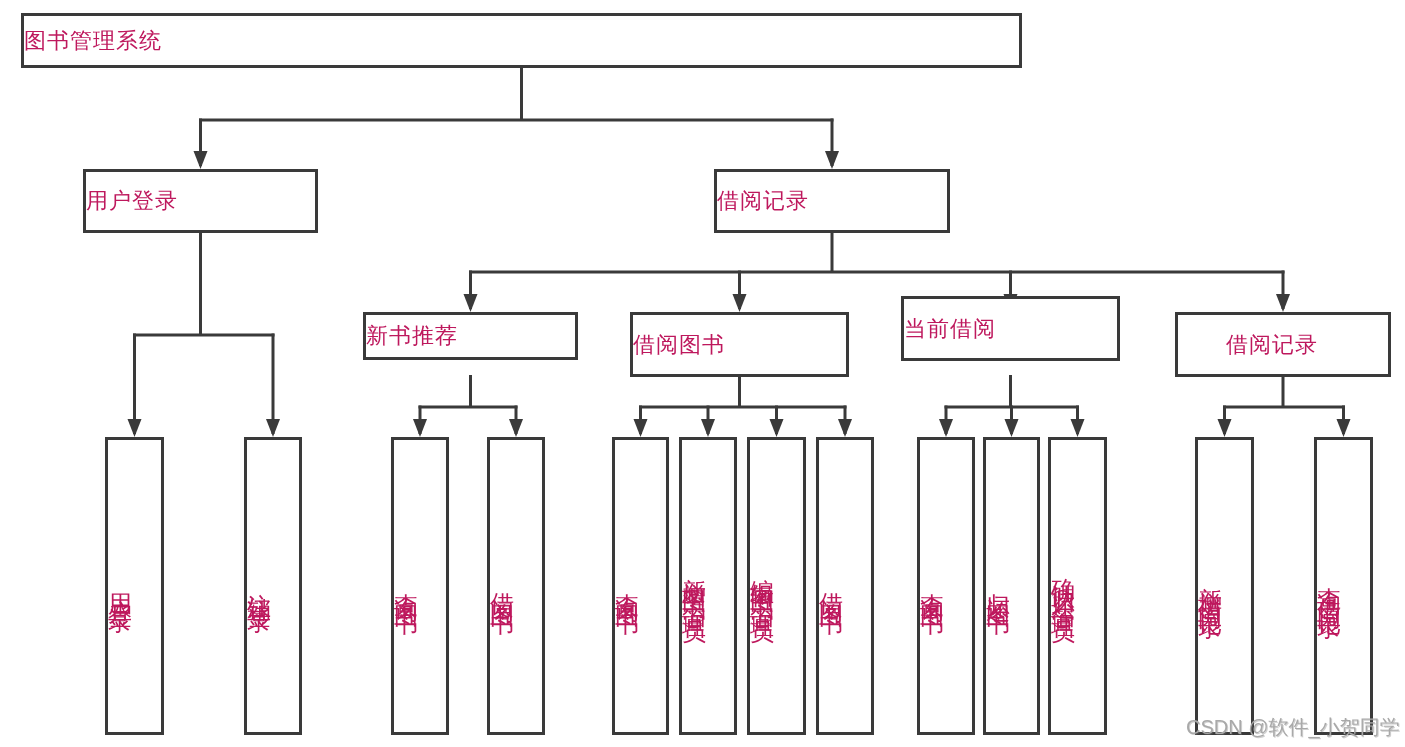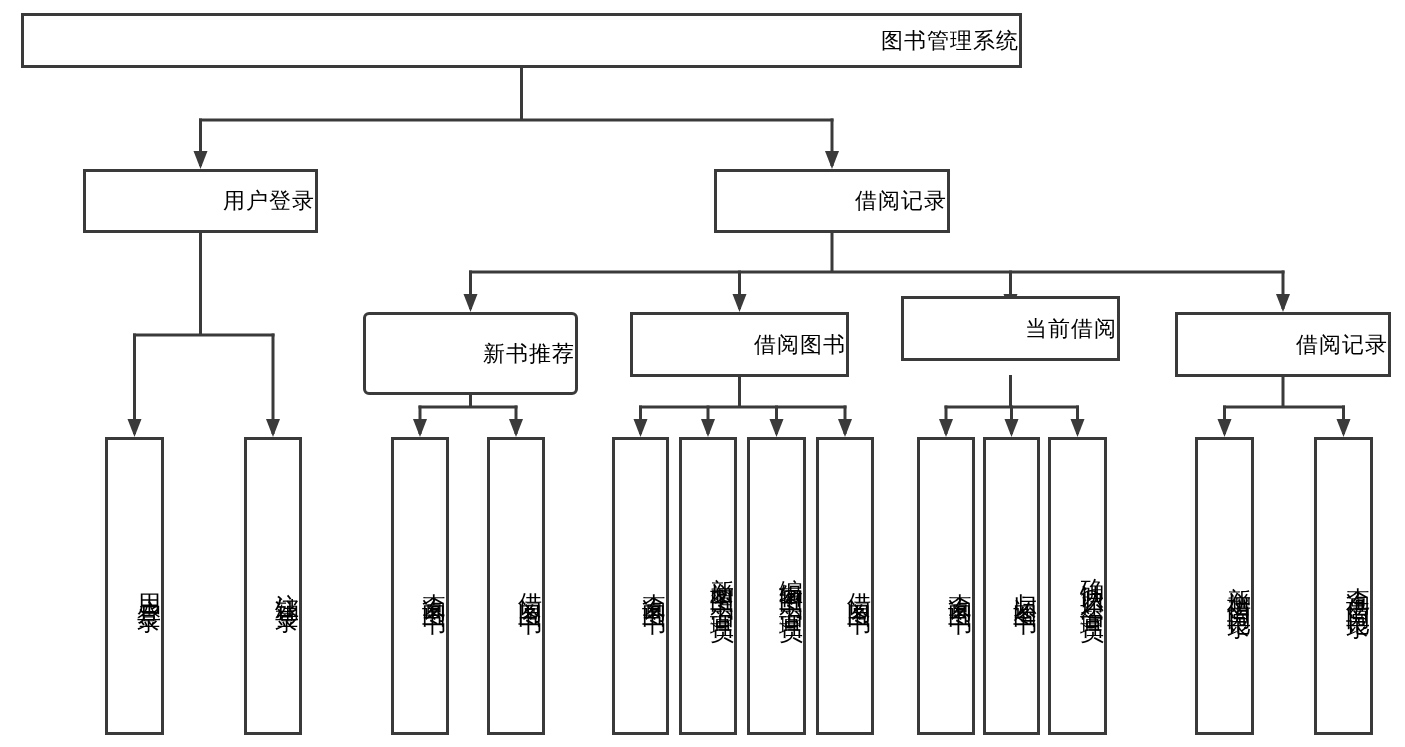--- a/index.html
+++ b/index.html
@@ -10,24 +10,24 @@
     background: #ffffff;
     font-family: "Liberation Sans", sans-serif;
     overflow: hidden;
   }
   #wires { position: absolute; left: 0; top: 0; z-index: 1; }
   .node {
     position: absolute;
     box-sizing: border-box;
     background: #ffffff;
     border: 3px solid #3a3a3a;
-    color: #000000;
+    color: #be185d;
     display: flex;
     align-items: center;
-    justify-content: flex-end;
+    justify-content: flex-start;
     z-index: 2;
   }
   .node.h .label {
     font-size: 22px;
     letter-spacing: 1px;
     white-space: nowrap;
   }
   .node.v .label {
     writing-mode: vertical-rl;
     text-orientation: mixed;
@@ -98,21 +98,21 @@
     <span class="label">图书管理系统</span>
   </div>
 
   <div class="node h" style="left:83px; top:169px; width:235px; height:64px;">
     <span class="label">用户登录</span>
   </div>
   <div class="node h" style="left:714px; top:169px; width:236px; height:64px;">
     <span class="label">借阅记录</span>
   </div>
 
-  <div class="node h" style="left:363px; top:312px; width:215px; height:83px;border-radius:6px;">
+  <div class="node h" style="left:363px; top:312px; width:215px; height:48px;">
     <span class="label">新书推荐</span>
   </div>
   <div class="node h" style="left:630px; top:312px; width:219px; height:65px;">
     <span class="label">借阅图书</span>
   </div>
   <div class="node h" style="left:901px; top:296px; width:219px; height:65px;">
     <span class="label">当前借阅</span>
   </div>
   <div class="node h" style="left:1175px; top:312px; width:216px; height:65px;padding-left:48px;">
     <span class="label">借阅记录</span>
@@ -155,14 +155,15 @@
     <span class="label">确认归还（管理员）</span>
   </div>
 
   <div class="node v" style="left:1195px; top:437px; width:59px; height:298px;">
     <span class="label">新增借阅记录</span>
   </div>
   <div class="node v" style="left:1314px; top:437px; width:59px; height:298px;">
     <span class="label">查询借阅记录</span>
   </div>
 
+  <div class="watermark">CSDN @软件_小贺同学</div>
 
 </div>
 
 </body></html>

